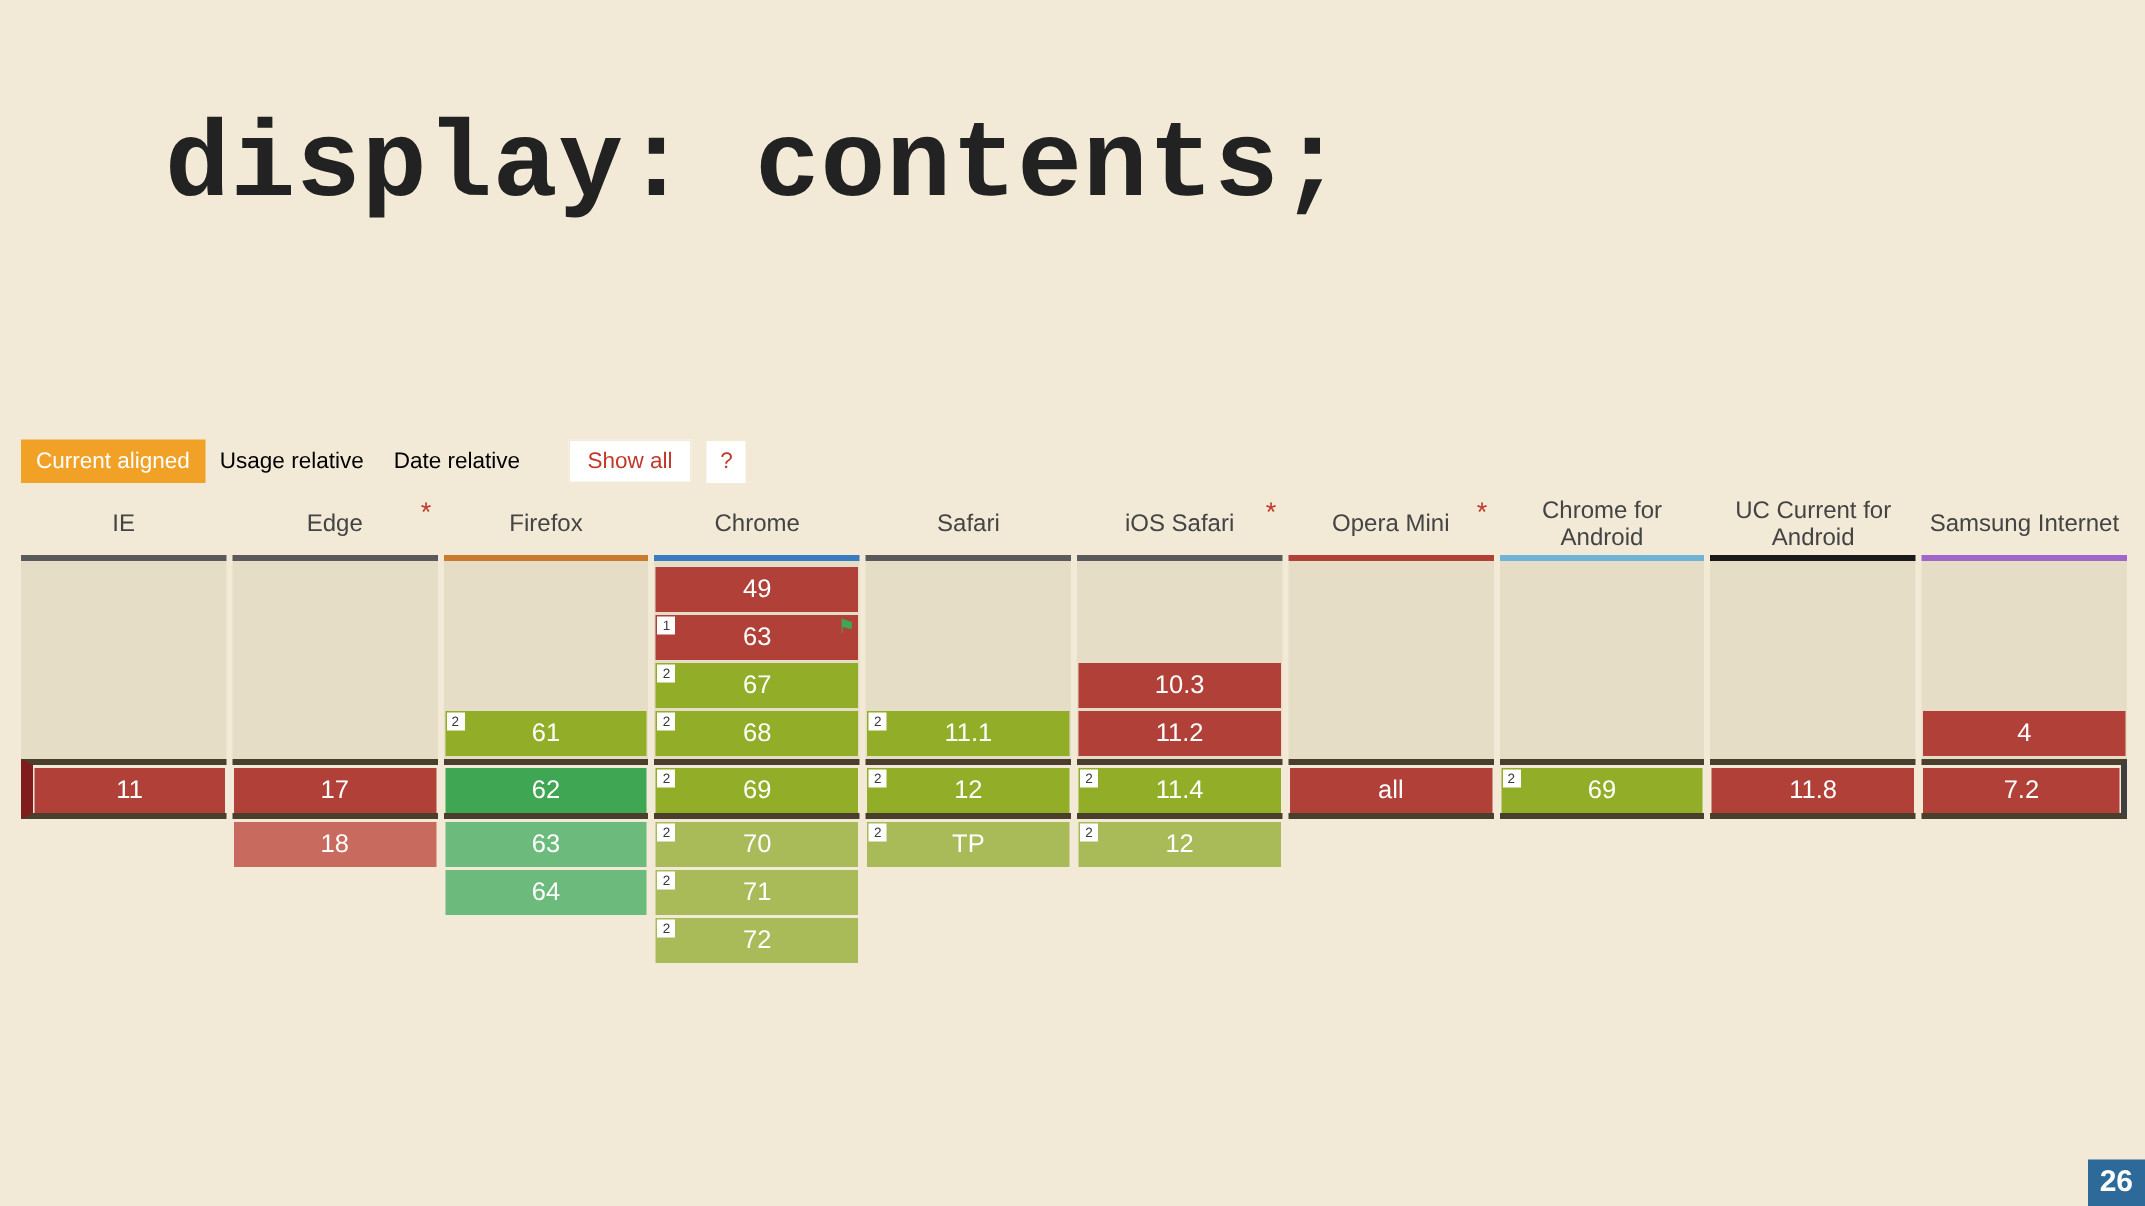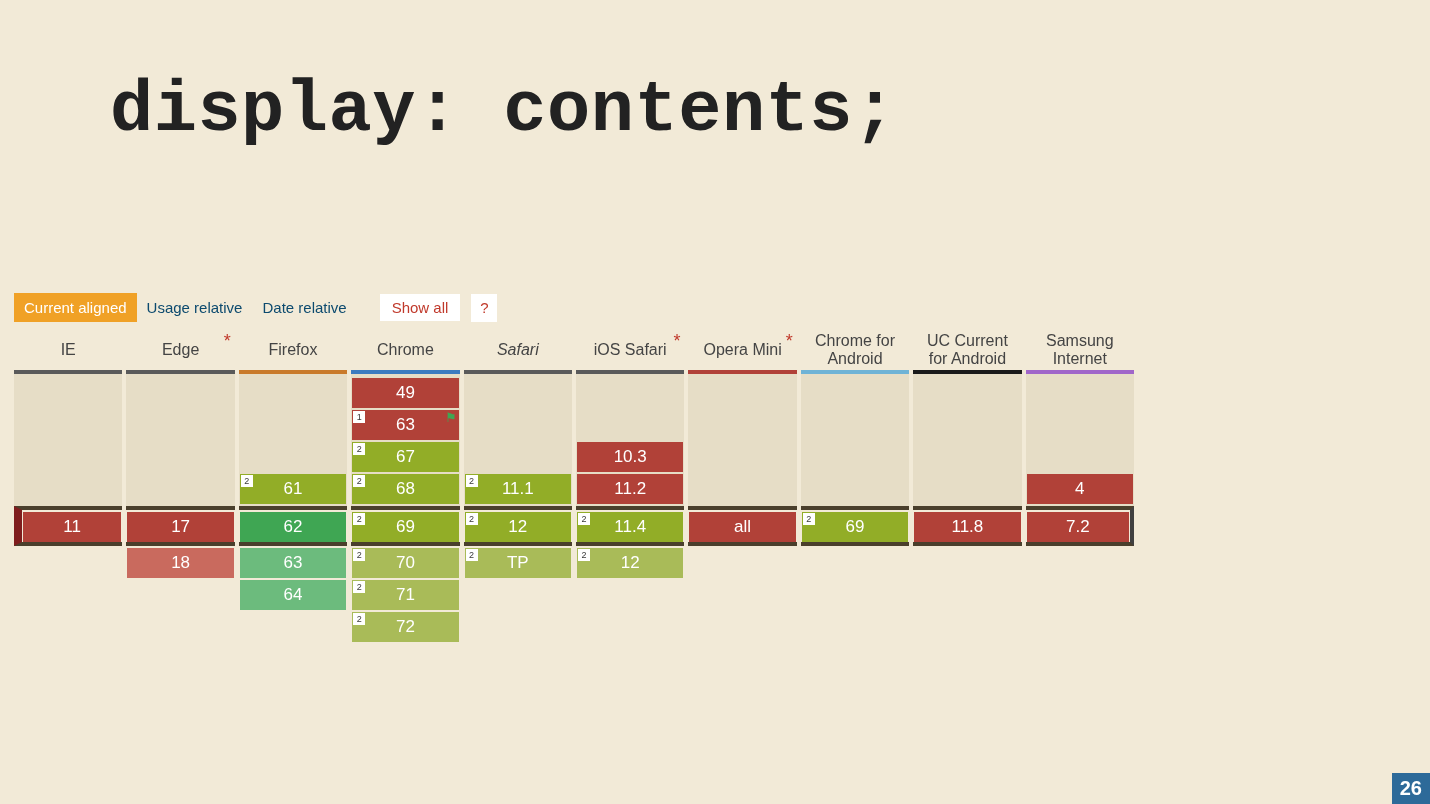--- a/index.html
+++ b/index.html
@@ -26,21 +26,21 @@
   .controls {
     position: absolute;
     top: 293px;
     left: 14px;
     display: flex;
     align-items: center;
     font-size: 15px;
   }
   .tab {
     padding: 6px 10px;
-    color: #0c4a6e;
+    color: #000000;
     cursor: pointer;
   }
   .tab.active {
     background: #f0a126;
     color: #fff;
   }
   .show-all {
     margin-left: 22px;
     background: #fff;
     color: #c0392b;
@@ -58,21 +58,21 @@
     text-align: center;
     line-height: 28px;
     font-size: 15px;
     cursor: pointer;
   }
 
   .table {
     position: absolute;
     top: 330px;
     left: 14px;
-    width: 1120px;
+    width: 1404px;
     display: grid;
     grid-template-columns: repeat(10, 1fr);
     column-gap: 4px;
   }
 
   .col {
     display: flex;
     flex-direction: column;
     position: relative;
   }
@@ -274,21 +274,21 @@
           <span>71</span>
           <span class="note">2</span>
         </div>
         <div class="cell olivel">
           <span>72</span>
           <span class="note">2</span>
         </div>
       </div>
     </div>
     <div class="col">
-      <div class="col-header" style="border-bottom-color: rgb(90, 90, 90); font-style: italic;">
+      <div class="col-header" style="border-bottom-color: rgb(90, 90, 90);">
         <span>Safari</span>
       </div>
       <div class="past-slot">
         <div class="cell olive">
           <span>11.1</span>
           <span class="note">2</span>
         </div>
       </div>
       <div class="current-slot">
         <div class="cell olive">

